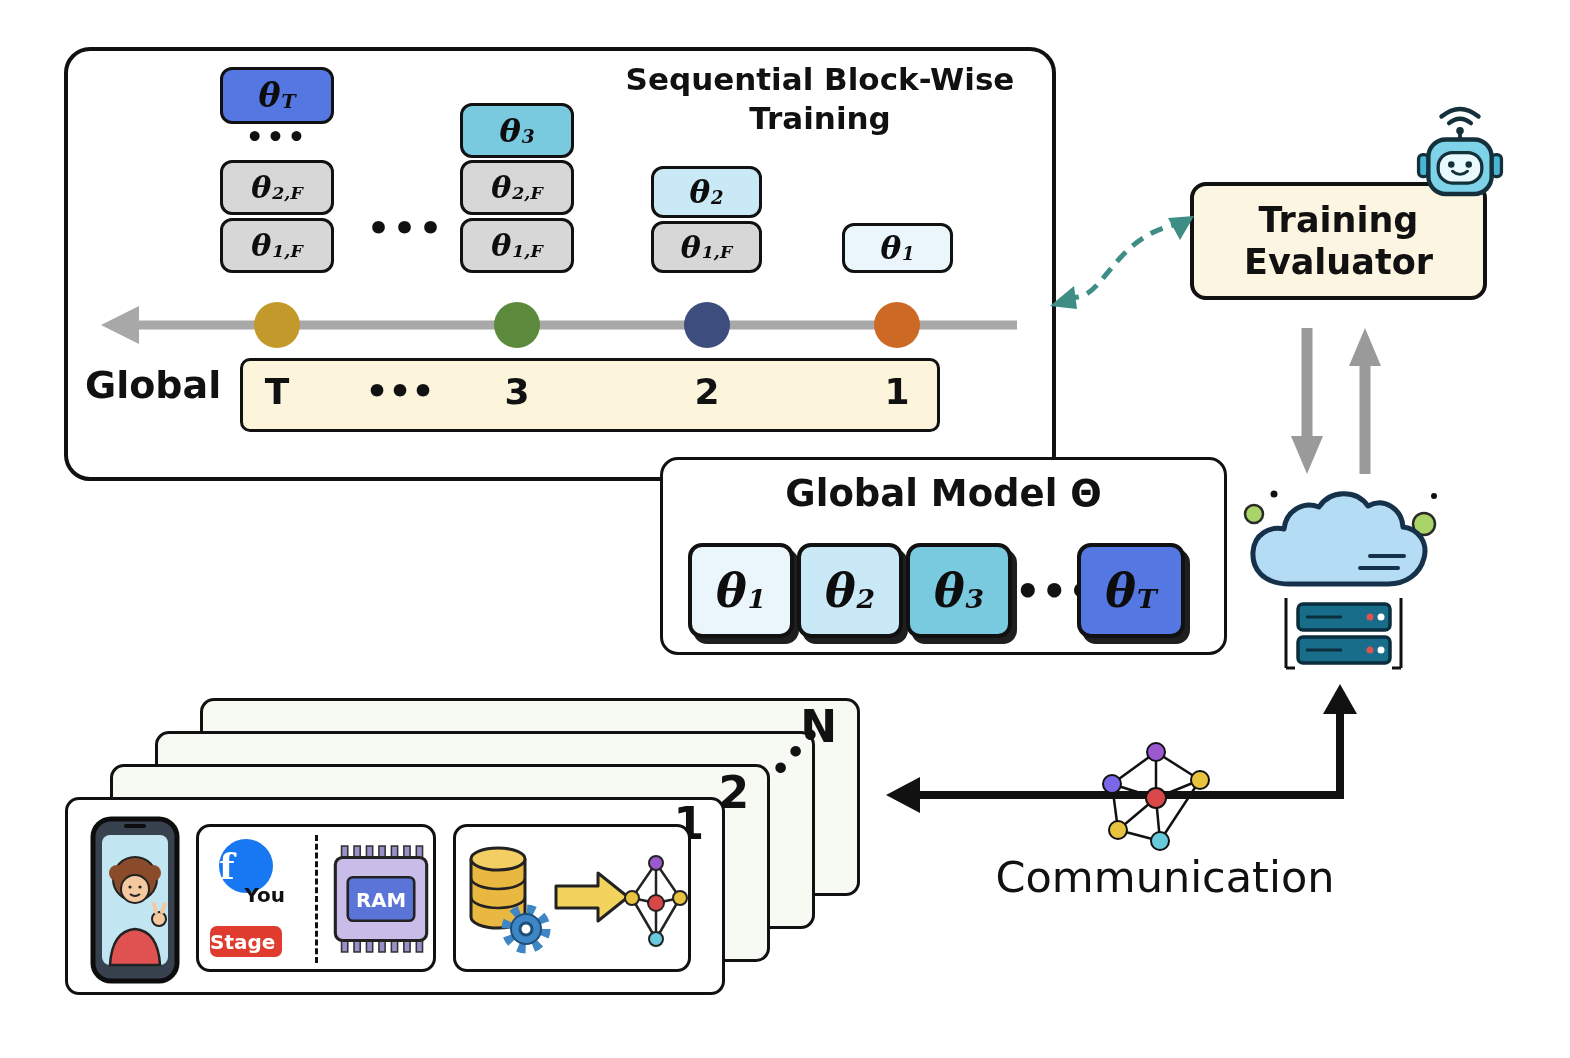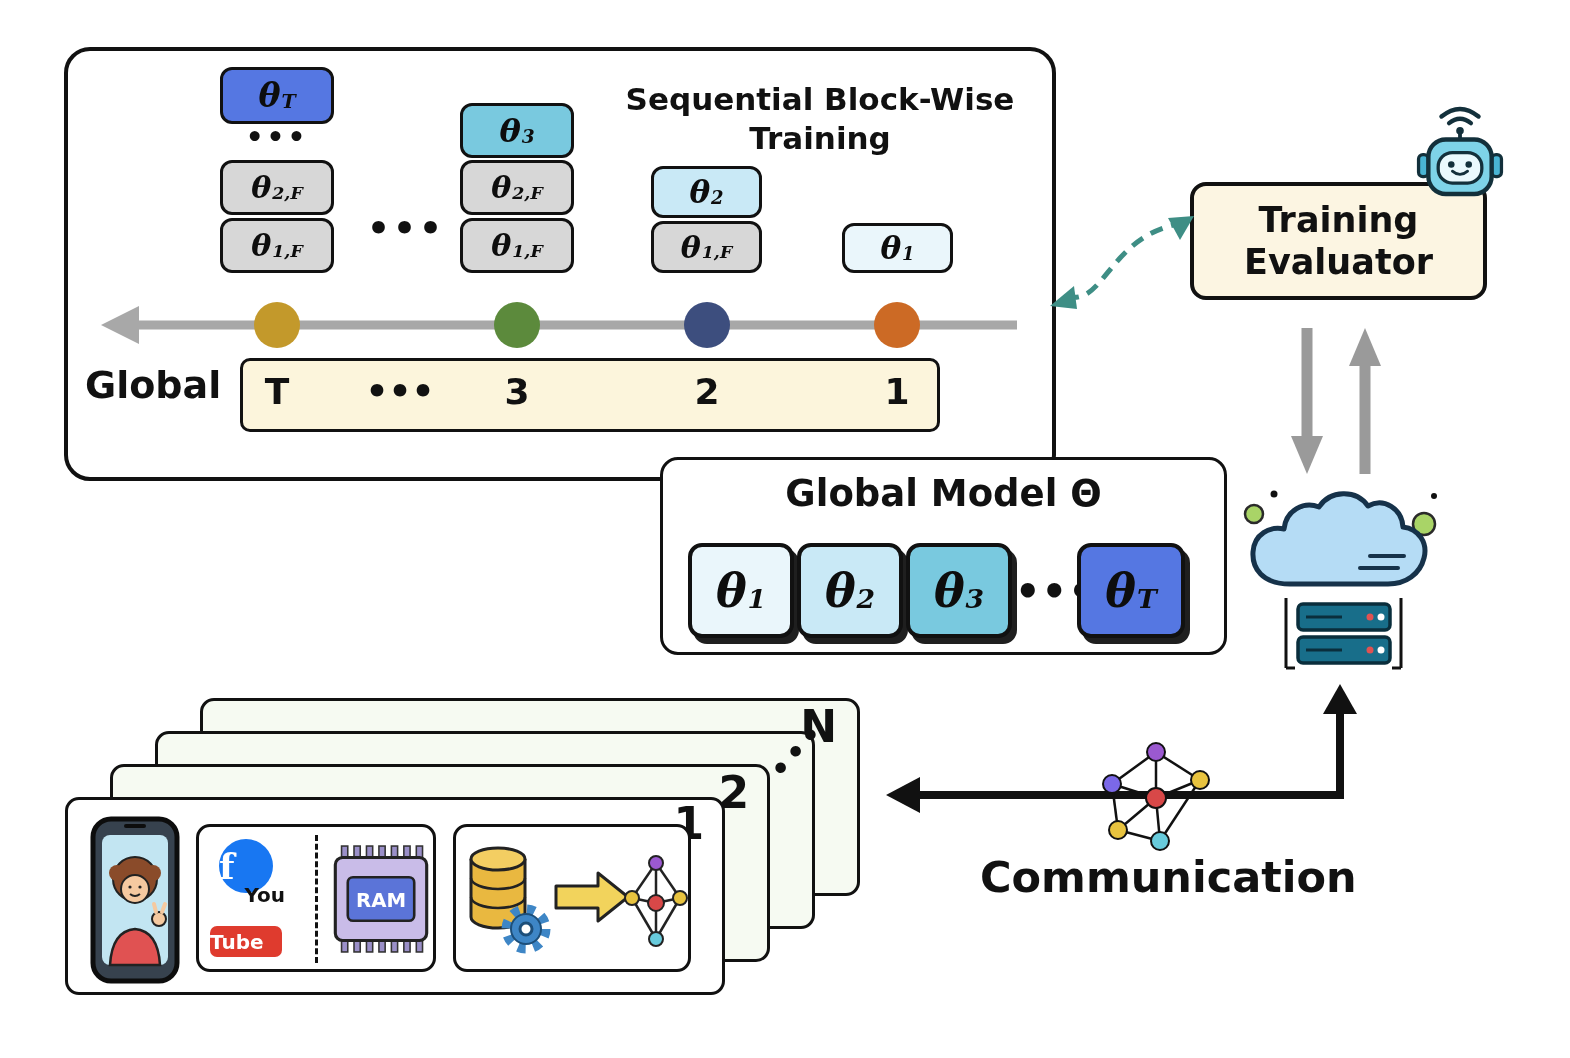--- a/index.html
+++ b/index.html
@@ -30,21 +30,21 @@
 
   .center-flex { display:flex; align-items:center; justify-content:flex-start; }
 </style>
 </head>
 <body>
 
 <div id="canvas">
 
   <div class="panel" style="left:64px; top:47px; width:992px; height:434px;"></div>
 
-  <div class="abs" style="left:600px; top:60px; width:440px; text-align:center; font-size:31px; font-weight:bold; line-height:1.25;margin-top:20px;">Sequential Block-Wise Training</div>
+  <div class="abs" style="left:600px; top:60px; width:440px; text-align:center; font-size:31px; font-weight:bold; line-height:1.25;">Sequential Block-Wise Training</div>
 
   <div class="theta" style="left: 220px; top: 67px; width: 114px; height: 57px; font-size: 33px; background: rgb(85, 119, 226);">
     <span>θ</span>
       <span class="sub">T</span>
   </div>
   <div class="dots" style="left:220px; top:121px; width:114px; font-size:28px;">•••</div>
   <div class="theta" style="left: 220px; top: 160px; width: 114px; height: 55px; font-size: 30px; background: rgb(215, 215, 215);">
     <span>θ</span>
       <span class="sub">2,F</span>
   </div>
@@ -193,21 +193,21 @@
         <line x1="22" y1="92" x2="60" y2="60"></line>
     </g>
     <circle cx="60" cy="14" r="9" fill="#9B59D0" stroke="#111" stroke-width="2"></circle>
     <circle cx="16" cy="46" r="9" fill="#7B68E8" stroke="#111" stroke-width="2"></circle>
     <circle cx="104" cy="42" r="9" fill="#E8C33F" stroke="#111" stroke-width="2"></circle>
     <circle cx="60" cy="60" r="10" fill="#D84848" stroke="#111" stroke-width="2"></circle>
     <circle cx="22" cy="92" r="9" fill="#E8C33F" stroke="#111" stroke-width="2"></circle>
     <circle cx="64" cy="103" r="9" fill="#68CBDC" stroke="#111" stroke-width="2"></circle>
   </svg>
 
-  <div class="abs" style="left:980px; top:852px; width:370px; text-align:left; font-size:43px; font-weight:bold; z-index:2;">Communication</div>
+  <div class="abs" style="left:980px; top:852px; width:370px; text-align:center; font-size:43px; font-weight:normal; z-index:2;">Communication</div>
 
   <div class="card" style="left:200px; top:698px; z-index:1;">
     <div class="card-label" style="right:20px; top:0;">N</div>
   </div>
   <div class="card" style="left:155px; top:731px; z-index:2;"></div>
   <div class="card" style="left:110px; top:764px; z-index:3;">
     <div class="card-label" style="right:18px; top:0;">2</div>
   </div>
   <div class="dots" style="left:762px; top:733px; width:70px; font-size:30px; transform:rotate(-48deg); z-index:4;">•••</div>
 
@@ -230,21 +230,21 @@
       <line x1="68" y1="97" x2="66" y2="89" stroke="#F5C9A0" stroke-width="4" stroke-linecap="round"></line>
       <line x1="74" y1="97" x2="77" y2="89" stroke="#F5C9A0" stroke-width="4" stroke-linecap="round"></line>
     </svg>
 
     <div class="mini-box" style="left:128px; top:24px; width:240px; height:148px;">
       <div class="abs center-flex" style="left:20px; top:12px; width:54px; height:54px; border-radius:50%; background:#1877F2; color:#fff; font-family:'DejaVu Serif',serif; font-weight:bold; font-size:36px;">
         <span>f</span>
       </div>
       <div class="abs" style="left:8px; top:56px; width:78px; text-align:right; font-size:20px; font-weight:bold;">You</div>
       <div class="abs center-flex" style="left:11px; top:99px; width:72px; height:31px; background:#DF3B2E; border-radius:7px; color:#fff; font-size:20px; font-weight:bold;">
-        <span>Tube</span>
+        <span>Stage</span>
       </div>
       <div class="abs" style="left:116px; top:8px; height:128px; border-left:3px dashed #111;"></div>
       <svg class="abs" style="left:132px; top:18px; width:100px; height:108px;" viewBox="0 0 96 104">
         <g fill="#9A8FC8" stroke="#333" stroke-width="1.5">
           <rect x="10" y="1" width="6" height="13"></rect>
             <rect x="22" y="1" width="6" height="13"></rect>
             <rect x="34" y="1" width="6" height="13"></rect>
           <rect x="46" y="1" width="6" height="13"></rect>
             <rect x="58" y="1" width="6" height="13"></rect>
             <rect x="70" y="1" width="6" height="13"></rect>

